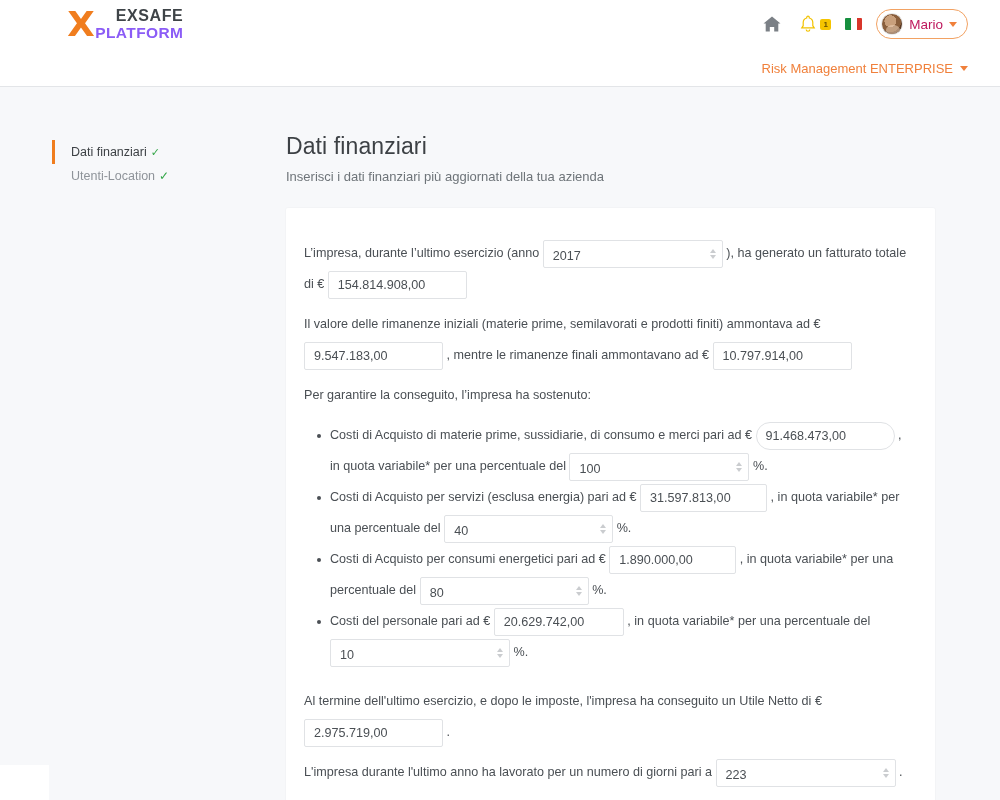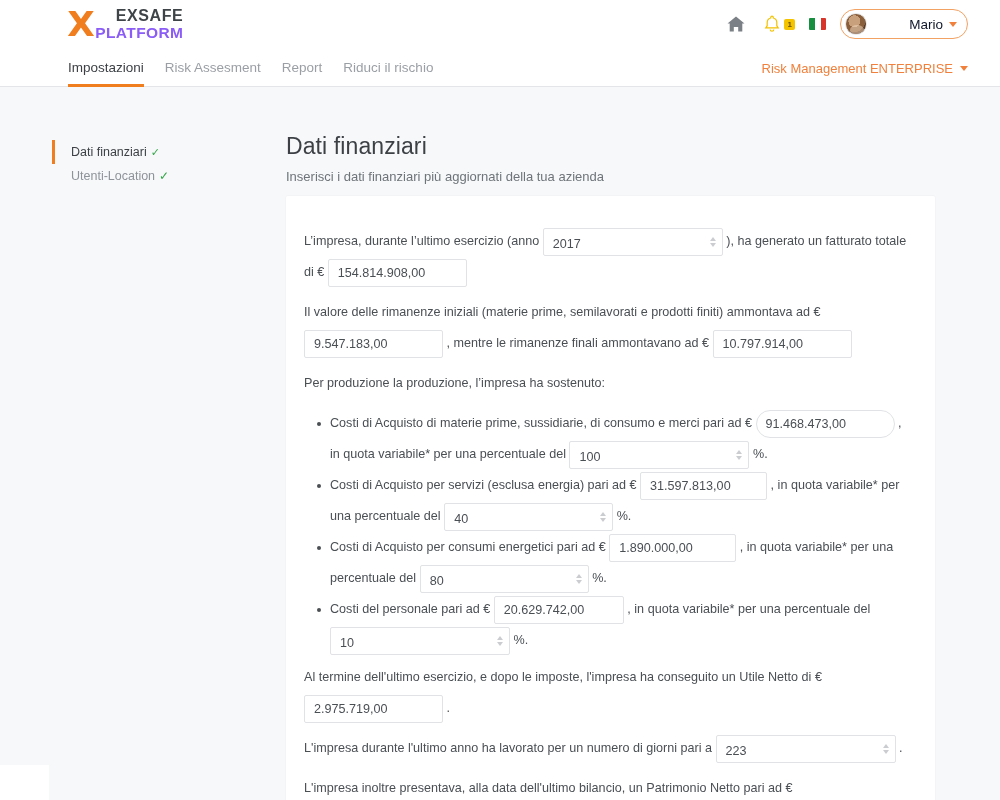--- a/index.html
+++ b/index.html
@@ -84,21 +84,21 @@
     width: 22px; height: 22px; border-radius: 50%;
     background: radial-gradient(circle at 42% 36%, #c9a07c 0 34%, #8a5f3c 35% 62%, #5b3b25 63% 100%);
     border: 1px solid #e8e8e8;
     overflow: hidden; position: relative; flex: 0 0 auto;
   }
   .avatar::after {
     content: ""; position: absolute; left: 4px; top: 11px;
     width: 14px; height: 10px; border-radius: 50% 50% 40% 40%;
     background: #f0d6bb; opacity: .55;
   }
-  .user-name { color: #0f172a; font-size: 13.5px; margin-left: 36px; }
+  .user-name { color: #be185d; font-size: 13.5px; }
   .caret {
     width: 0; height: 0;
     border-left: 4px solid transparent; border-right: 4px solid transparent;
     border-top: 5px solid #f0803b;
   }
 
   
   .navbar {
     position: relative;
     height: 39px;
@@ -137,21 +137,21 @@
   }
   .side-item.active { color: #3d4145; border-left-color: #f07d1e; }
   .check { color: #36a74a; font-size: 12px; line-height: 1; }
   .side-item.active .check { font-size: 11px; }
 
   .main { position: absolute; left: 286px; top: 46px; width: 650px; }
   .page-title {
     font-size: 23px; color: #3d4145; font-weight: normal;
     margin: 0 0 9px 0; letter-spacing: .1px;
   }
-  .page-sub { font-size: 13px; color: #6e7479; margin: 0 0 12px 0; }
+  .page-sub { font-size: 13px; color: #6e7479; margin: 0 0 24px 0; }
 
   .card {
     background: #ffffff;
     border-radius: 2px;
     width: 649px;
     padding: 30px 20px 20px 18px;
     min-height: 520px;
     box-shadow: 0 0 0 1px rgba(0,0,0,0.015);
   }
 
@@ -241,26 +241,20 @@
     </span>
     <span class="user-pill">
       <span class="avatar"></span>
       <span class="user-name">Mario</span>
       <span class="caret"></span>
     </span>
   </div>
 </div>
 
 <div class="navbar">
-  <div class="nav-tabs">
-    <div class="nav-tab active">Impostazioni</div>
-    <div class="nav-tab">Risk Assesment</div>
-    <div class="nav-tab">Report</div>
-    <div class="nav-tab">Riduci il rischio</div>
-  </div>
   <div class="nav-right">
     <span>Risk Management ENTERPRISE</span>
     <span class="caret"></span>
   </div>
 </div>
 
 <div class="body-area">
 
   <div class="sidebar">
     <div class="side-item active">
@@ -295,21 +289,21 @@
       </div>
 
       <div class="block tight">
         <span>Il valore delle rimanenze iniziali (materie prime, semilavorati e prodotti finiti) ammontava ad €</span>
         <br>
         <input class="txt" style="width: 139px;" value="9.547.183,00">
         <span>, mentre le rimanenze finali ammontavano ad €</span>
         <input class="txt" style="width: 139px;" value="10.797.914,00">
       </div>
 
-      <div class="block tight">Per produzione la produzione, l’impresa ha sostenuto:</div>
+      <div class="block tight">Per garantire la conseguito, l’impresa ha sostenuto:</div>
 
       <ul class="costs">
         <li>
           <span>Costi di Acquisto di materie prime, sussidiarie, di consumo e merci pari ad €</span>
           <input class="txt" style="width: 139px; border-radius: 14px;" value="91.468.473,00">
           <span>,</span>
           <br>
           <span>in quota variabile* per una percentuale del</span>
           <span class="numwrap" style="width:180px">
             <input value="100" style="">
@@ -362,21 +356,21 @@
             <input value="10" style="">
             <span class="spin">
                 <b class="up"></b>
                 <b class="dn"></b>
               </span>
           </span>
           <span>%.</span>
         </li>
       </ul>
 
-      <div class="block tight" style="margin-top:6px">
+      <div class="block tight" style="margin-top:18px">
         <span>Al termine dell'ultimo esercizio, e dopo le imposte, l'impresa ha conseguito un Utile Netto di €</span>
         <br>
         <input class="txt" style="width: 139px;" value="2.975.719,00">
         <span>.</span>
       </div>
 
       <div class="block tight">
         <span>L'impresa durante l'ultimo anno ha lavorato per un numero di giorni pari a</span>
         <span class="numwrap" style="width:180px">
           <input value="223" style="">

